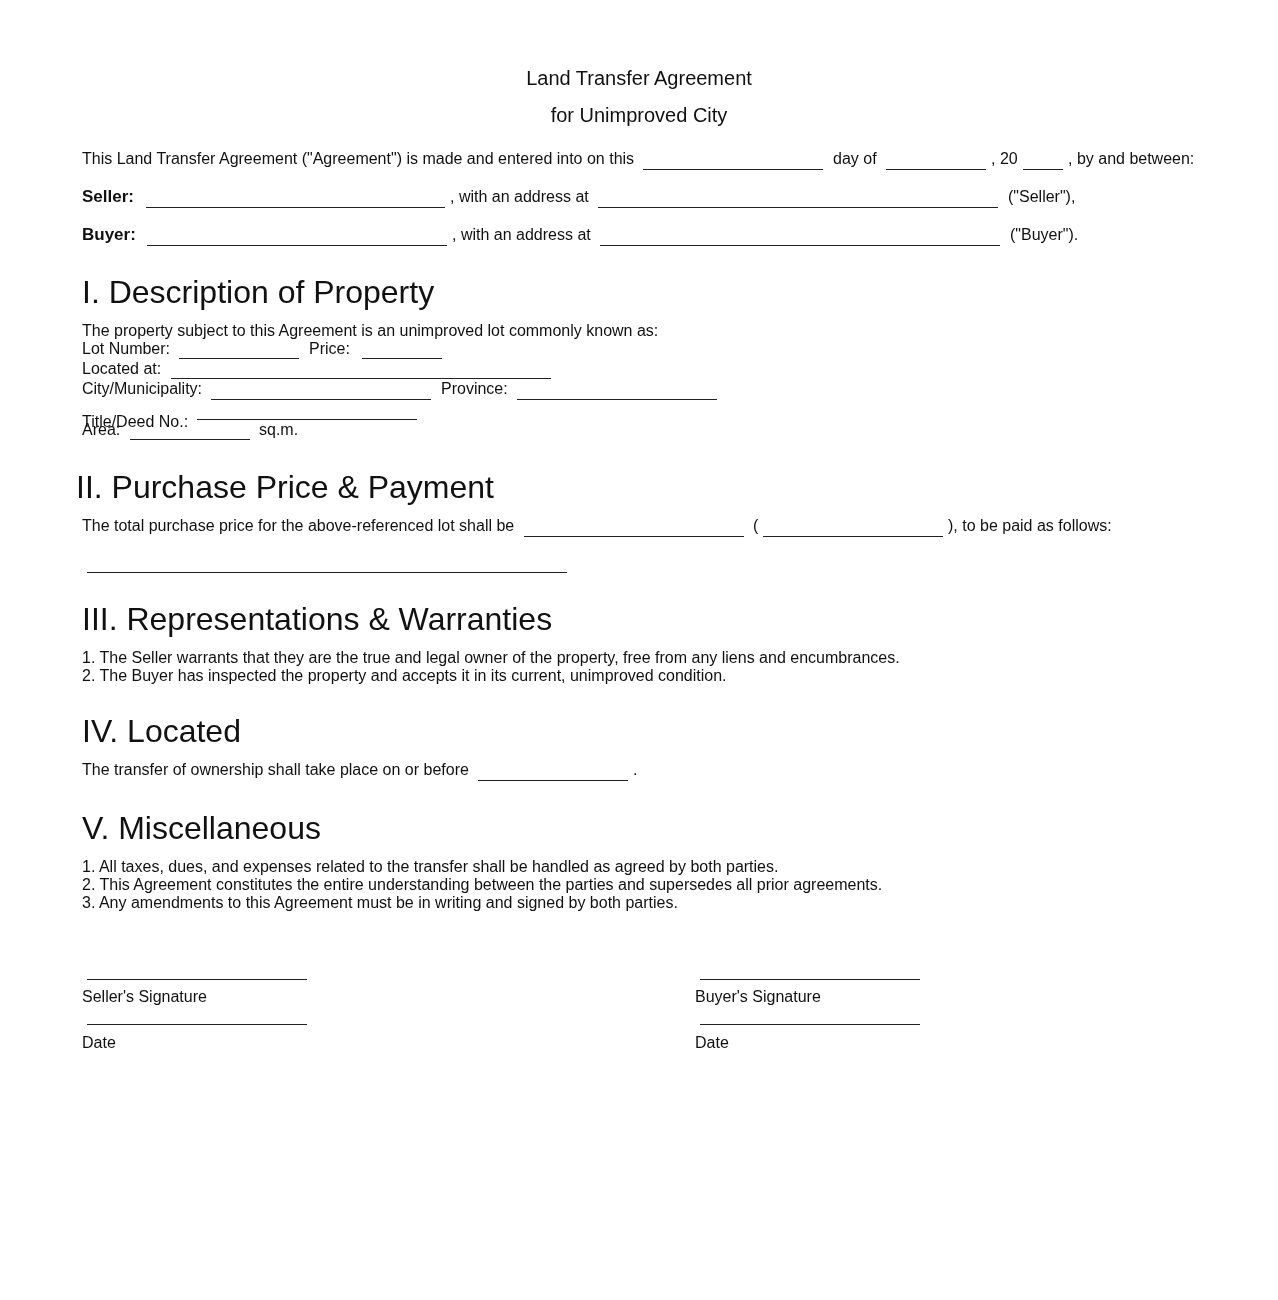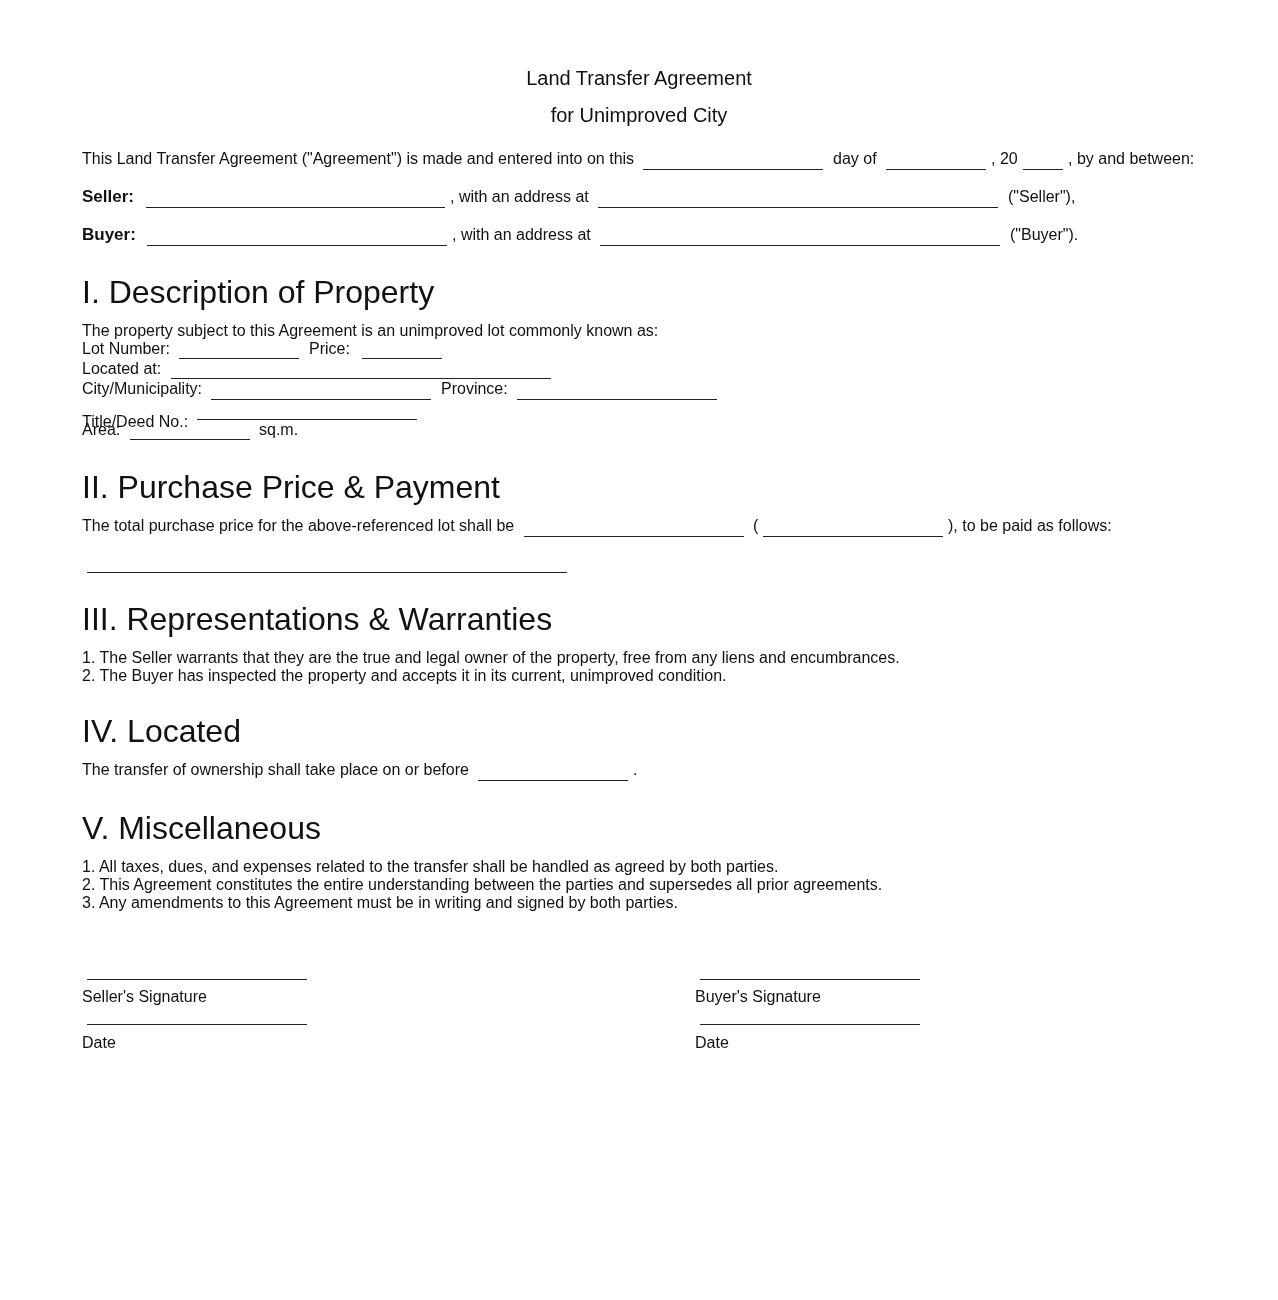--- a/index.html
+++ b/index.html
@@ -49,21 +49,21 @@
   <span class="abs txt" style="left:82px; top:380px;">City/Municipality:</span>
   <div class="line" style="left:211px; top:399px; width:220px;"></div>
   <span class="abs txt" style="left:441px; top:380px;">Province:</span>
   <div class="line" style="left:517px; top:399px; width:200px;"></div>
   <span class="abs txt" style="left:82px; top:413px;">Title/Deed No.:</span>
   <div class="line" style="left:197px; top:419px; width:220px;"></div>
   <span class="abs txt" style="left:82px; top:421px;">Area:</span>
   <div class="line" style="left:130px; top:439px; width:120px;"></div>
   <span class="abs txt" style="left:259px; top:421px;">sq.m.</span>
 
-  <span class="abs h2" style="left:82px; top:473px;">II. Purchase Price &amp; Payment</span>
+  <span class="abs h2" style="left:76px; top:473px;">II. Purchase Price &amp; Payment</span>
   <span class="abs txt" style="left:82px; top:517px;">The total purchase price for the above-referenced lot shall be</span>
   <div class="line" style="left:524px; top:536px; width:220px;"></div>
   <span class="abs txt" style="left:753px; top:517px;">(</span>
   <div class="line" style="left:763px; top:536px; width:180px;"></div>
   <span class="abs txt" style="left:948px; top:517px;">), to be paid as follows:</span>
   <div class="line" style="left:87px; top:572px; width:480px;"></div>
 
   <span class="abs h2" style="left:82px; top:605px;">III. Representations &amp; Warranties</span>
   <span class="abs txt" style="left:82px; top:649px;text-align:right;">1. The Seller warrants that they are the true and legal owner of the property, free from any liens and encumbrances.</span>
   <span class="abs txt" style="left:82px; top:667px;">2. The Buyer has inspected the property and accepts it in its current, unimproved condition.</span>

